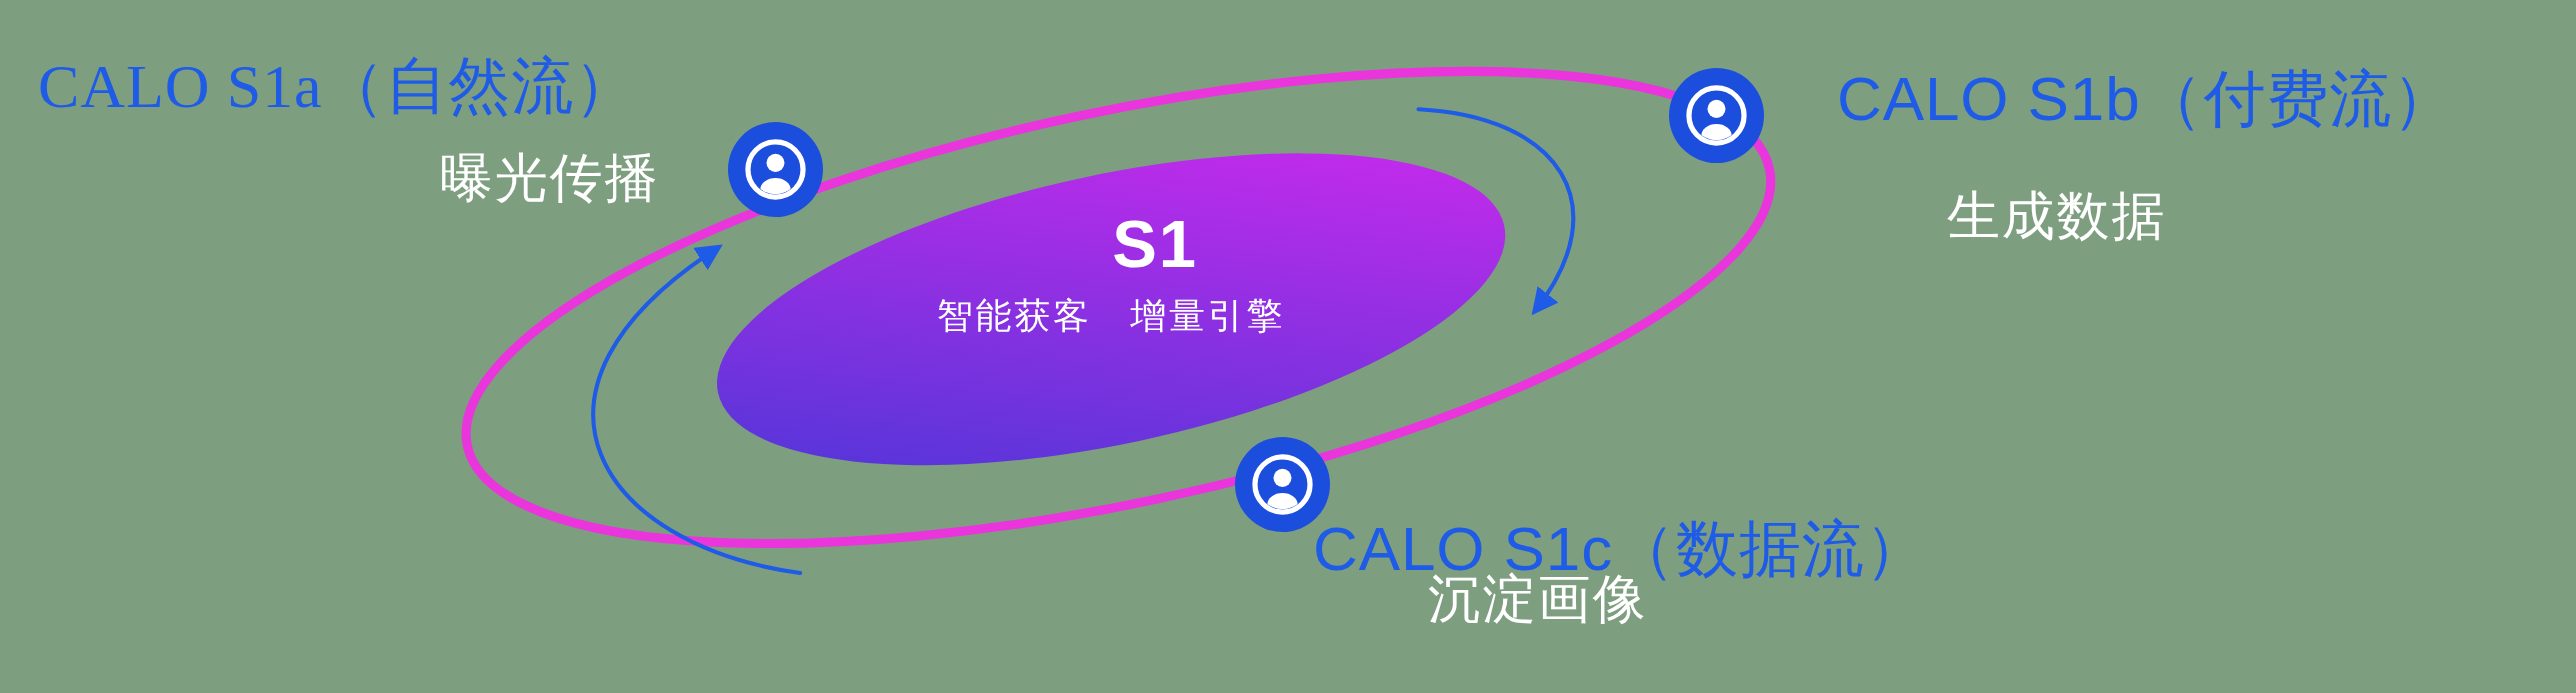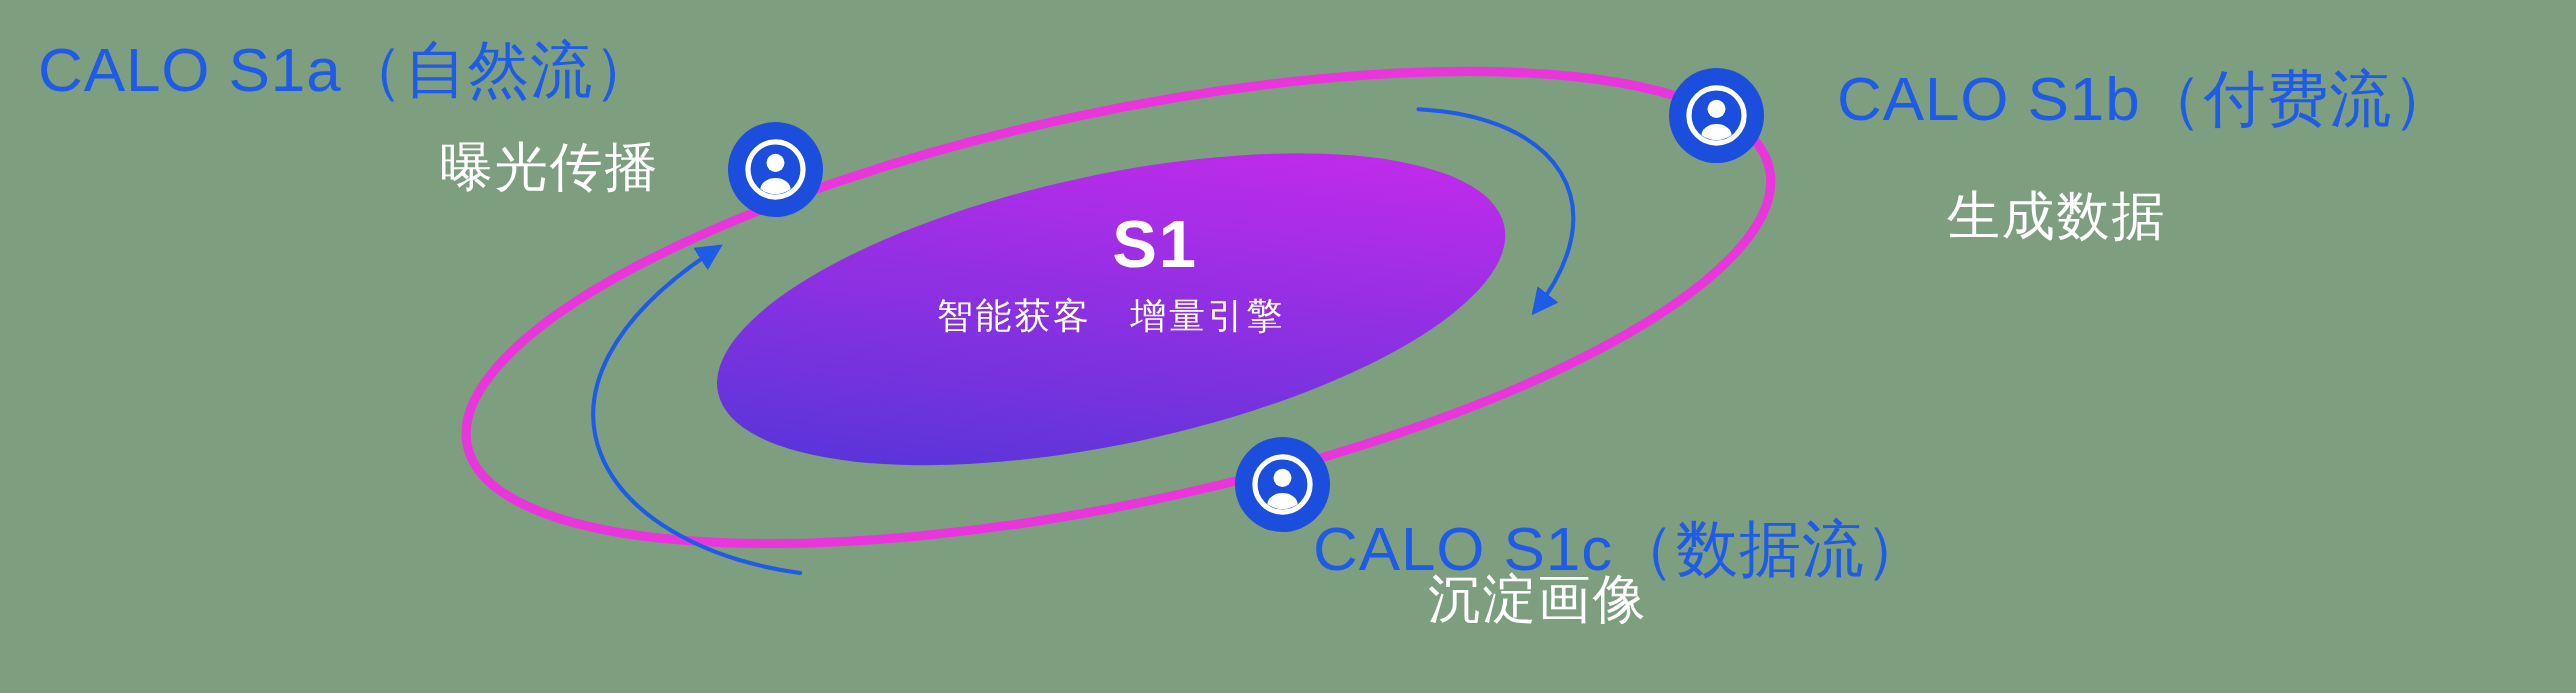--- a/index.html
+++ b/index.html
@@ -59,22 +59,22 @@
     position: absolute;
     left: 1111px; top: 316px;
     transform: translate(-50%, -50%);
     color: var(--text-white);
     font-size: 36px;
     font-weight: 400;
     letter-spacing: 2.7px;
     white-space: pre;
   }
 
-  .pos-s1a-label { left: 38px;   top: 36px;  }
-  .pos-s1a-sub   { left: 440px;  top: 138px; font-family: Liberation Serif, serif; }
+  .pos-s1a-label { left: 38px;   top: 52px; font-family: Liberation Serif, serif;  }
+  .pos-s1a-sub   { left: 440px;  top: 149px; font-family: Liberation Serif, serif; }
   .pos-s1b-label { left: 1814px; top: 65px; margin-left: 23px;  }
   .pos-s1b-sub   { left: 1947px; top: 187px; }
   .pos-s1c-label { left: 1313px; top: 471px; margin-top: 44px; }
   .pos-s1c-sub   { left: 1428px; top: 570px; text-align: right; }
 
   .pos-icon-s1a { left: 728px;  top: 122px; }
   .pos-icon-s1b { left: 1669px; top: 68px;  }
   .pos-icon-s1c { left: 1235px; top: 437px; }
 </style>
 </head>

